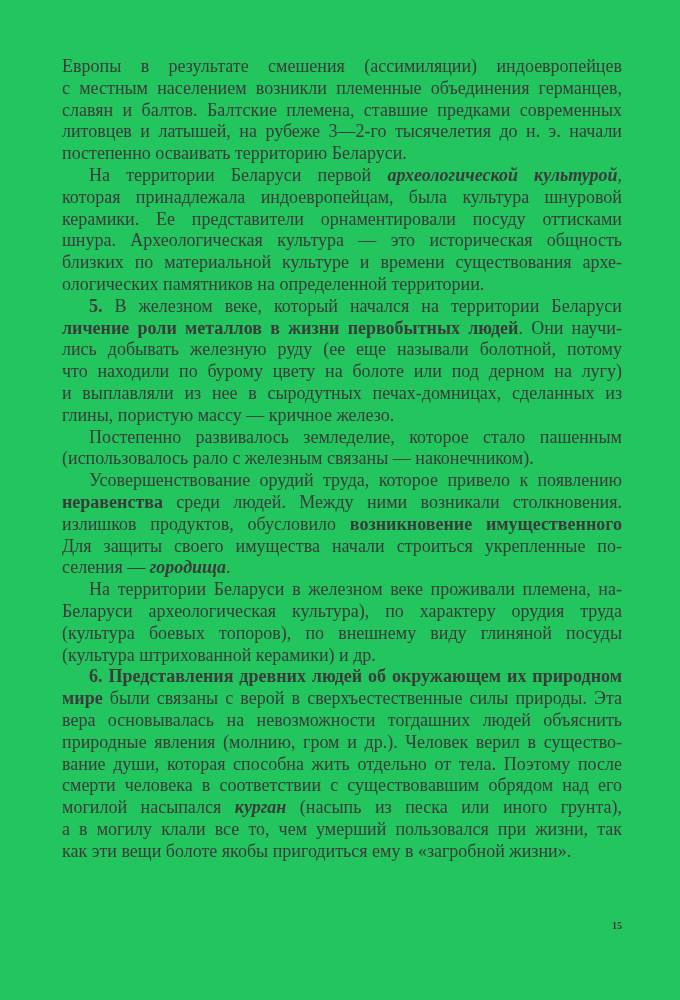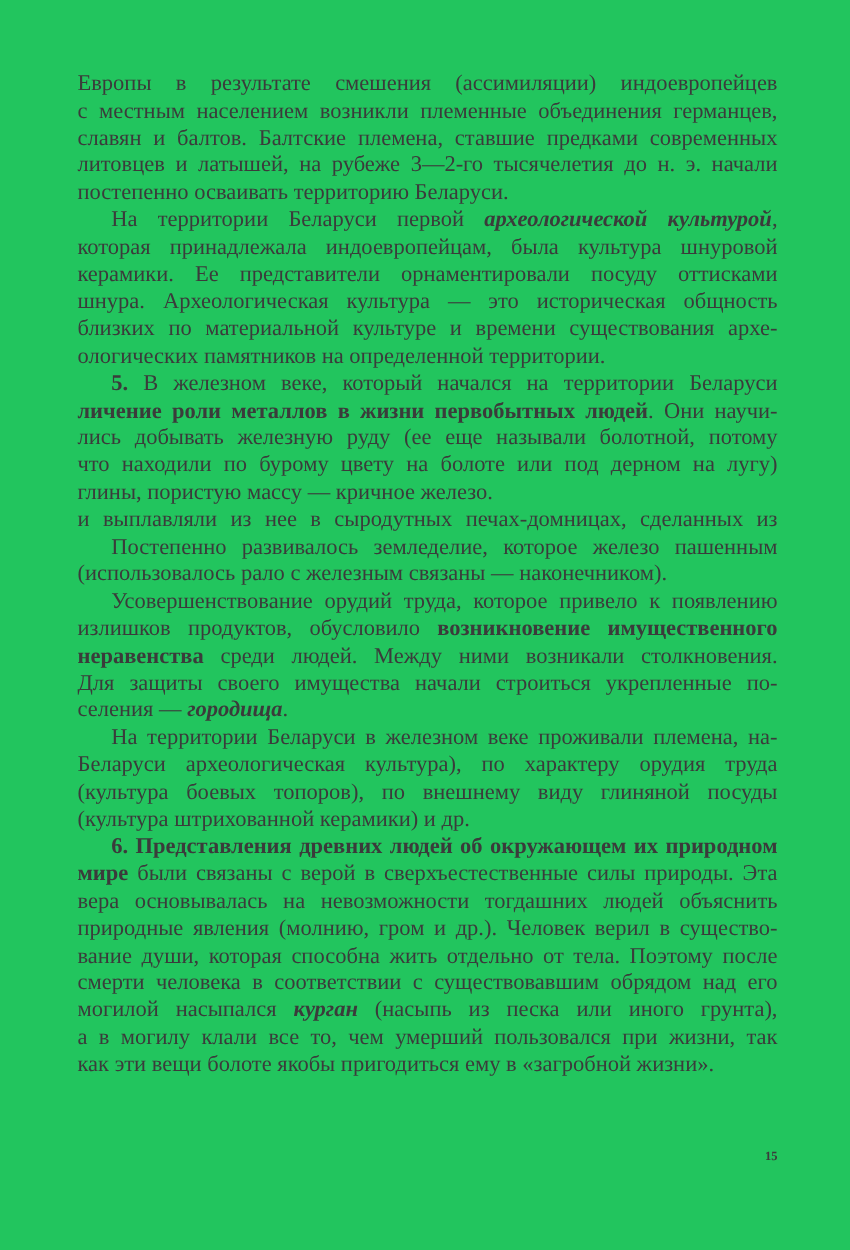--- a/index.html
+++ b/index.html
@@ -73,27 +73,27 @@
       <div class="line indent"><span class="s-n">На территории Беларуси первой </span><span class="s-bi">археологической культурой</span><span class="s-n">,</span></div>
       <div class="line"><span class="s-n">которая принадлежала индоевропейцам, была культура шнуровой</span></div>
       <div class="line"><span class="s-n">керамики. Ее представители орнаментировали посуду оттисками</span></div>
       <div class="line"><span class="s-n">шнура. Археологическая культура — это историческая общность</span></div>
       <div class="line"><span class="s-n">близких по материальной культуре и времени существования архе-</span></div>
       <div class="line last"><span class="s-n">ологических памятников на определенной территории.</span></div>
       <div class="line indent"><span class="s-b">5.</span><span class="s-n"> В железном веке, который начался на территории Беларуси</span></div>
       <div class="line"><span class="s-b">личение роли металлов в жизни первобытных людей</span><span class="s-n">. Они научи-</span></div>
       <div class="line"><span class="s-n">лись добывать железную руду (ее еще называли болотной, потому</span></div>
       <div class="line"><span class="s-n">что находили по бурому цвету на болоте или под дерном на лугу)</span></div>
+      <div class="line"><span class="s-n">и выплавляли из нее в сыродутных печах-домницах, сделанных из</span></div>
       <div class="line last"><span class="s-n">глины, пористую массу — кричное железо.</span></div>
-      <div class="line"><span class="s-n">и выплавляли из нее в сыродутных печах-домницах, сделанных из</span></div>
-      <div class="line indent"><span class="s-n">Постепенно развивалось земледелие, которое железо пашенным</span></div>
+      <div class="line indent"><span class="s-n">Постепенно развивалось земледелие, которое стало пашенным</span></div>
       <div class="line last"><span class="s-n">(использовалось рало с железным связаны — наконечником).</span></div>
       <div class="line indent"><span class="s-n">Усовершенствование орудий труда, которое привело к появлению</span></div>
+      <div class="line"><span class="s-b">неравенства</span><span class="s-n"> среди людей. Между ними возникали столкновения.</span></div>
       <div class="line"><span class="s-n">излишков продуктов, обусловило </span><span class="s-b">возникновение имущественного</span></div>
-      <div class="line"><span class="s-b">неравенства</span><span class="s-n"> среди людей. Между ними возникали столкновения.</span></div>
       <div class="line"><span class="s-n">Для защиты своего имущества начали строиться укрепленные по-</span></div>
       <div class="line last"><span class="s-n">селения — </span><span class="s-bi">городища</span><span class="s-n">.</span></div>
       <div class="line indent"><span class="s-n">На территории Беларуси в железном веке проживали племена, на-</span></div>
       <div class="line"><span class="s-n">Беларуси археологическая культура), по характеру орудия труда</span></div>
       <div class="line"><span class="s-n">(культура боевых топоров), по внешнему виду глиняной посуды</span></div>
       <div class="line last"><span class="s-n">(культура штрихованной керамики) и др.</span></div>
       <div class="line indent"><span class="s-b">6. Представления древних людей об окружающем их природном</span></div>
       <div class="line"><span class="s-b">мире</span><span class="s-n"> были связаны с верой в сверхъестественные силы природы. Эта</span></div>
       <div class="line"><span class="s-n">вера основывалась на невозможности тогдашних людей объяснить</span></div>
       <div class="line"><span class="s-n">природные явления (молнию, гром и др.). Человек верил в существо-</span></div>

